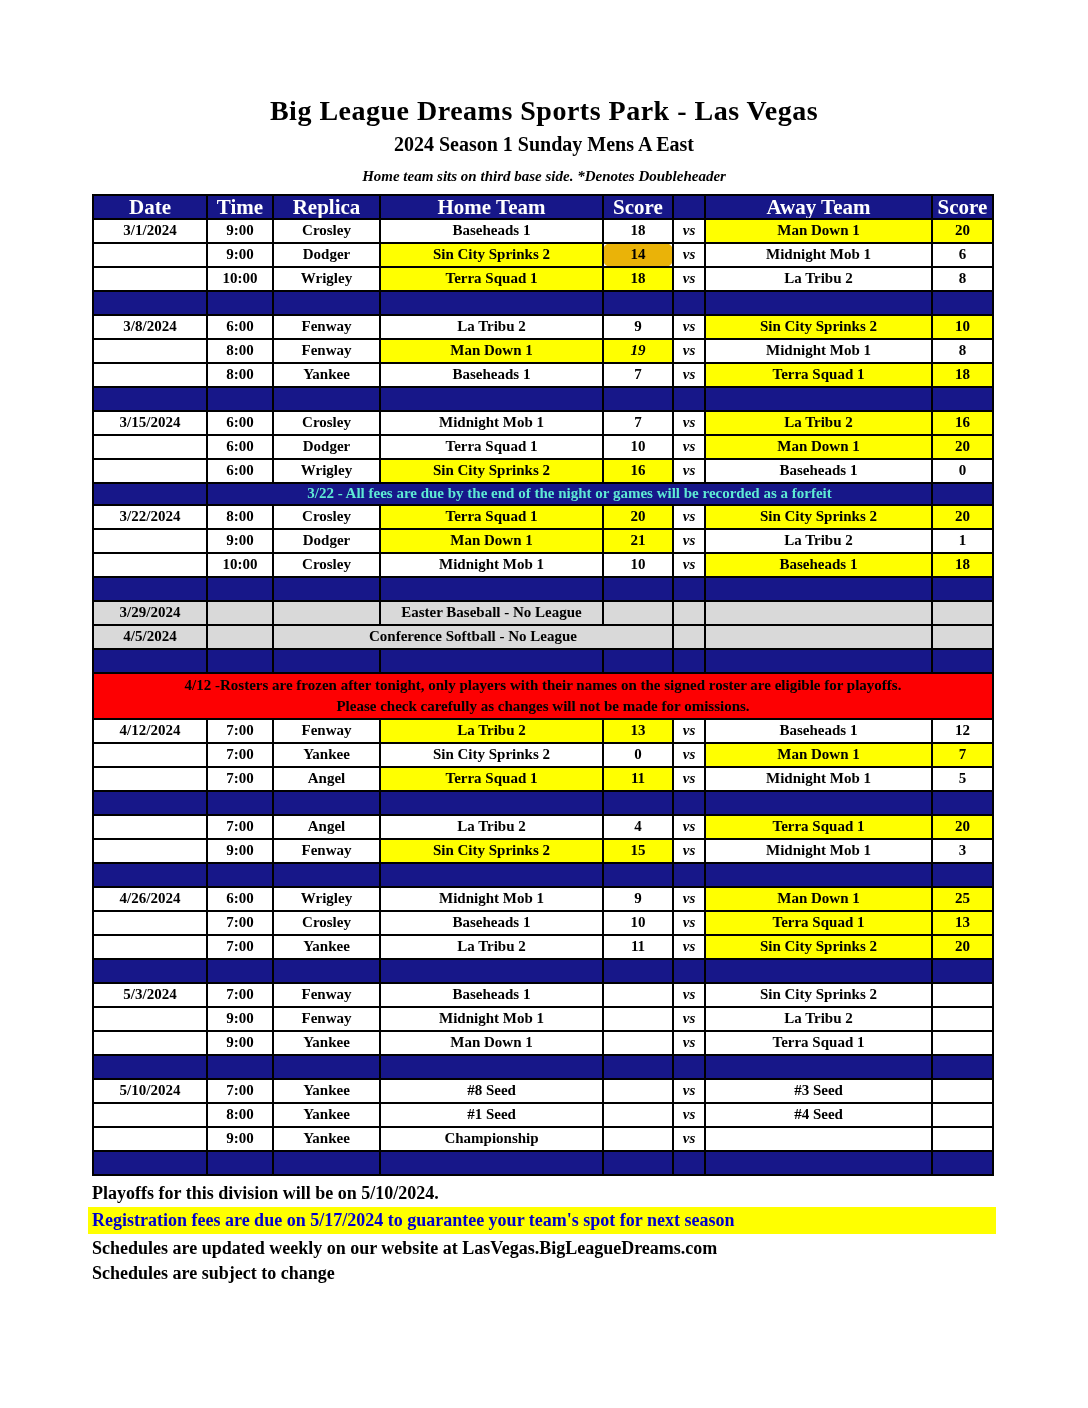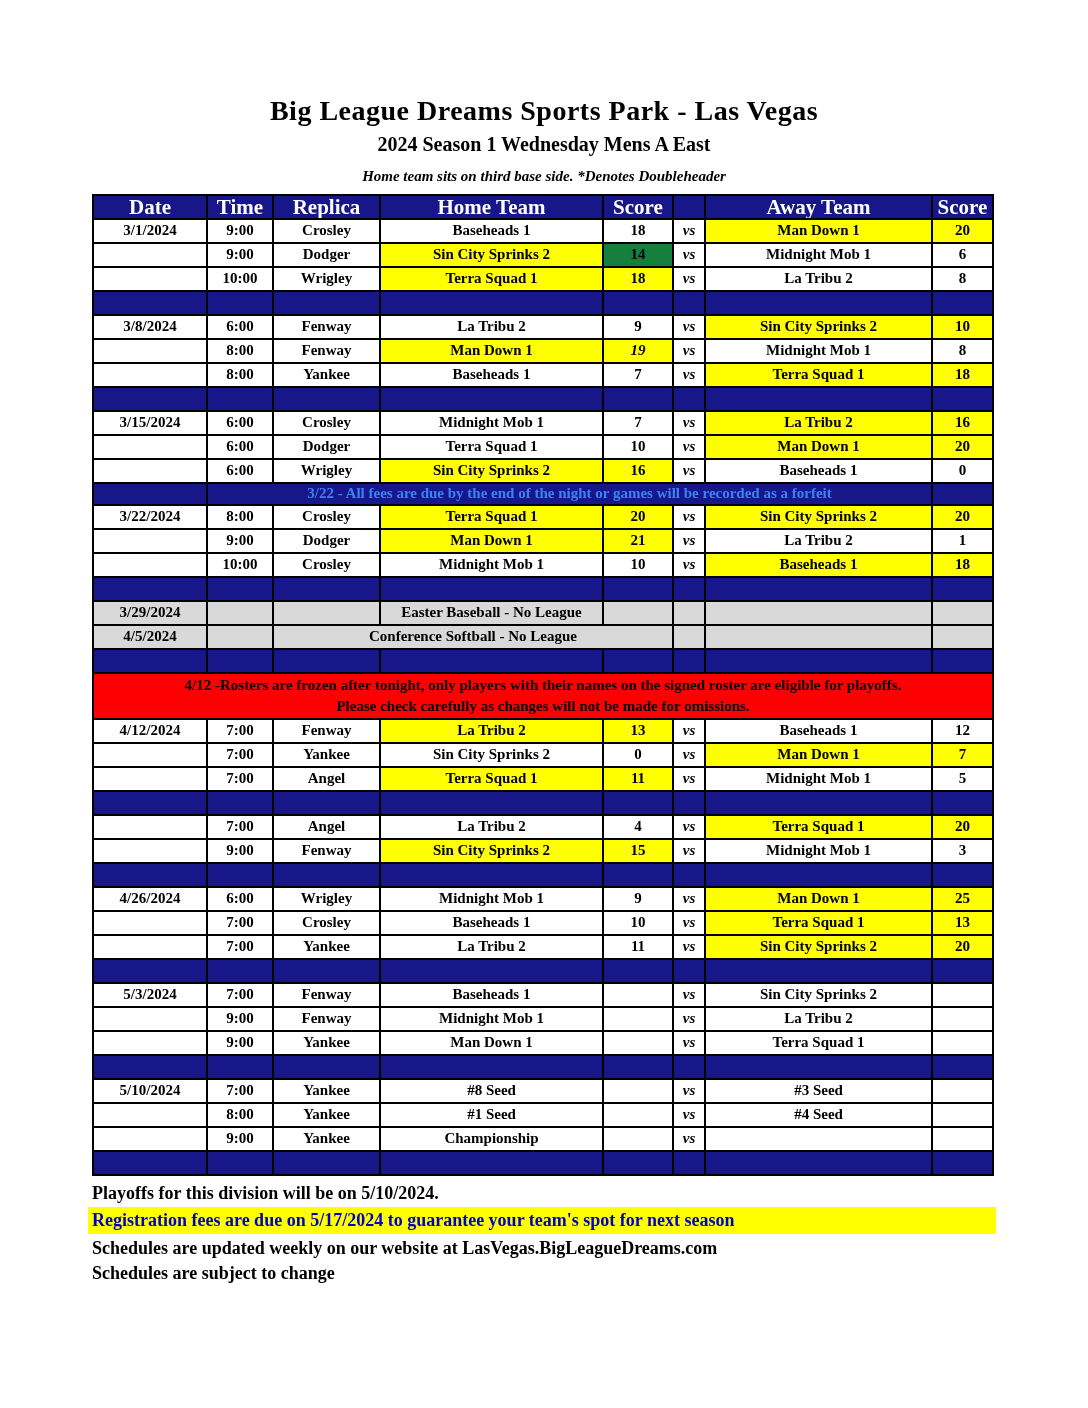--- a/index.html
+++ b/index.html
@@ -43,21 +43,21 @@
   .f-line { font-size:18px; line-height:25px; }
   .f-reg  { width:900px; padding:1px 4px; margin:1px 0 2px -4px; }
 </style>
 </head>
 <body>
 
 <div class="page">
 
   <div class="header-block">
     <div class="title">Big League Dreams Sports Park - Las Vegas</div>
-    <div class="subtitle">2024 Season 1 Wednesday Mens A East</div>
+    <div class="subtitle">2024 Season 1 Sunday Mens A East</div>
     <div class="field-note">Home team sits on third base side.  *Denotes Doubleheader</div>
   </div>
 
   <table class="schedule">
     <colgroup>
         <col style="width: 114px;">
         <col style="width: 66px;">
         <col style="width: 107px;">
         <col style="width: 223px;">
         <col style="width: 70px;">
@@ -86,21 +86,21 @@
           <td>18</td>
           <td class="vs">vs</td>
           <td style="background: rgb(255, 255, 0);">Man Down 1</td>
           <td style="background: rgb(255, 255, 0);">20</td>
         </tr>
         <tr>
           <td></td>
           <td>9:00</td>
           <td>Dodger</td>
           <td style="background: rgb(255, 255, 0);">Sin City Sprinks 2</td>
-          <td style="background: #15803d;">14</td>
+          <td style="background: #eab308; border-radius: 8px;">14</td>
           <td class="vs">vs</td>
           <td>Midnight Mob 1</td>
           <td>6</td>
         </tr>
         <tr>
           <td></td>
           <td>10:00</td>
           <td>Wrigley</td>
           <td style="background: rgb(255, 255, 0);">Terra Squad 1</td>
           <td style="background: rgb(255, 255, 0);">18</td>
@@ -183,21 +183,21 @@
           <td>6:00</td>
           <td>Wrigley</td>
           <td style="background: rgb(255, 255, 0);">Sin City Sprinks 2</td>
           <td style="background: rgb(255, 255, 0);">16</td>
           <td class="vs">vs</td>
           <td>Baseheads 1</td>
           <td>0</td>
         </tr>
         <tr>
           <td style="background: rgb(23, 23, 137); height: 20px;"></td>
-          <td colspan="6" style="background: rgb(23, 23, 137); color: #3b82f6; height: 20px;">3/22 - All fees are due by the end of the night or games will be recorded as a forfeit</td>
+          <td colspan="6" style="background: rgb(23, 23, 137); color: #5eead4; height: 20px;">3/22 - All fees are due by the end of the night or games will be recorded as a forfeit</td>
           <td style="background: rgb(23, 23, 137); height: 20px;"></td>
         </tr>
         <tr>
           <td>3/22/2024</td>
           <td>8:00</td>
           <td>Crosley</td>
           <td style="background: rgb(255, 255, 0);">Terra Squad 1</td>
           <td style="background: rgb(255, 255, 0);">20</td>
           <td class="vs">vs</td>
           <td style="background: rgb(255, 255, 0);">Sin City Sprinks 2</td>

